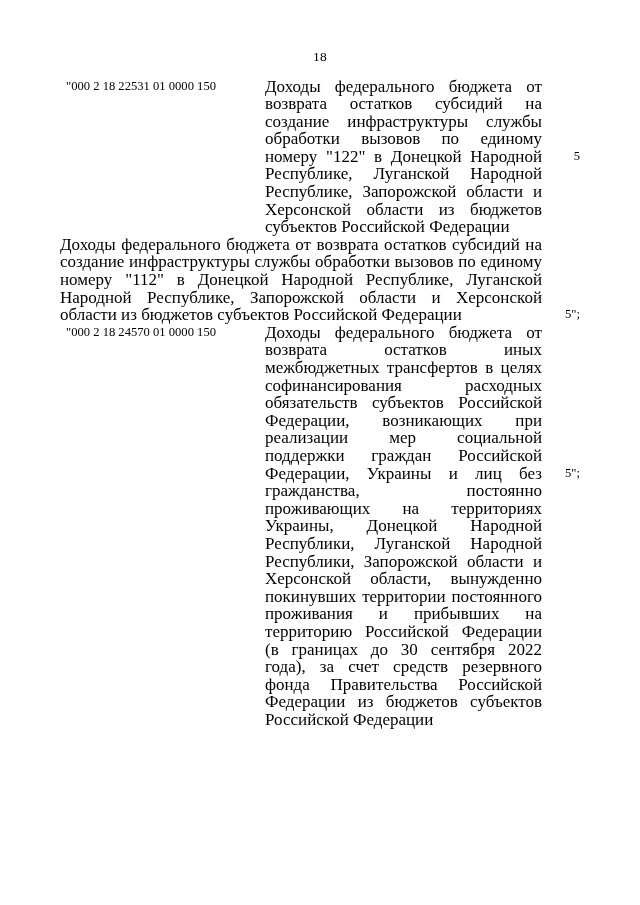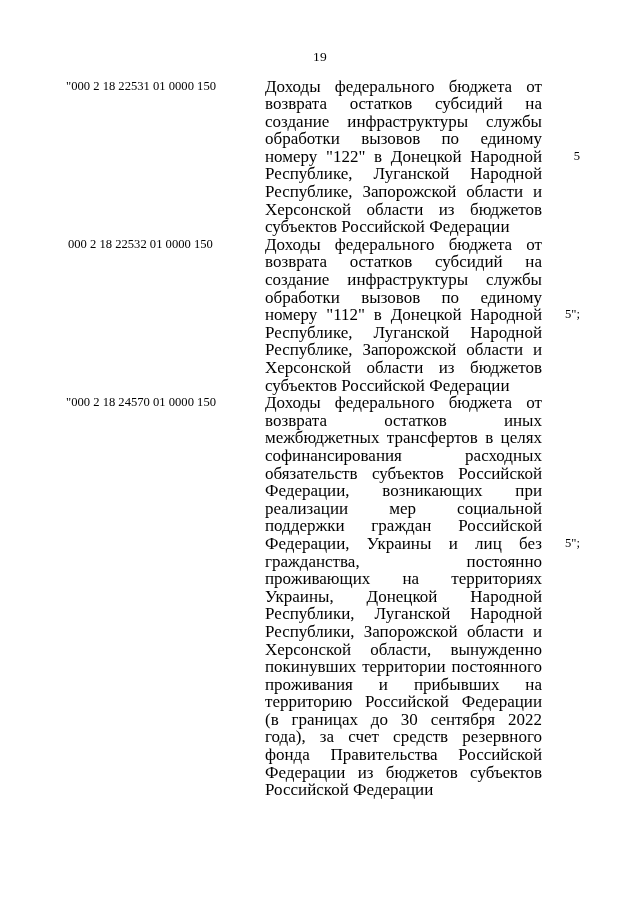--- a/index.html
+++ b/index.html
@@ -83,38 +83,35 @@
 
   .spacer-bottom {
     height: 120px;
   }
 </style>
 </head>
 <body>
 
 <div class="page">
 
-  <div class="page-number">19</div>
+  <div class="page-number">18</div>
 
   <div class="rows">
 
     <div class="row">
       <div class="col-code">
         <span class="code-inner indent-quote">"000    2 18 22531 01 0000 150</span>
       </div>
       <div class="col-text">Доходы федерального бюджета от возврата остатков субсидий на создание инфраструктуры службы обработки вызовов по единому номеру "122" в Донецкой Народной Республике, Луганской Народной Республике, Запорожской области и Херсонской области из бюджетов субъектов Российской Федерации</div>
       <div class="col-num num-offset-1">
         <span>5</span>
       </div>
     </div>
 
     <div class="row">
-      <div class="col-code">
-        <span class="code-inner">000     2 18 22532 01 0000 150</span>
-      </div>
       <div class="col-text">Доходы федерального бюджета от возврата остатков субсидий на создание инфраструктуры службы обработки вызовов по единому номеру "112" в Донецкой Народной Республике, Луганской Народной Республике, Запорожской области и Херсонской области из бюджетов субъектов Российской Федерации</div>
       <div class="col-num num-offset-2">
         <span>5";</span>
       </div>
     </div>
 
     <div class="row">
       <div class="col-code">
         <span class="code-inner indent-quote">"000    2 18 24570 01 0000 150</span>
       </div>

